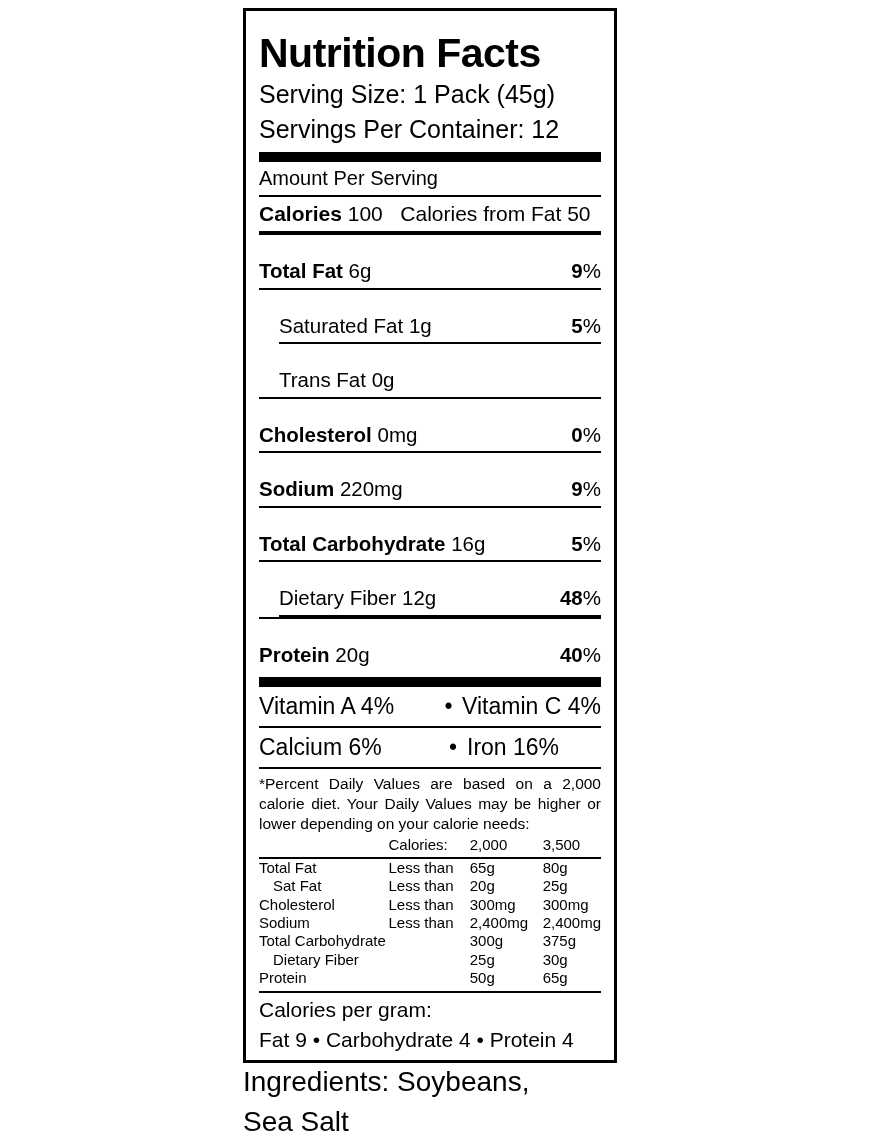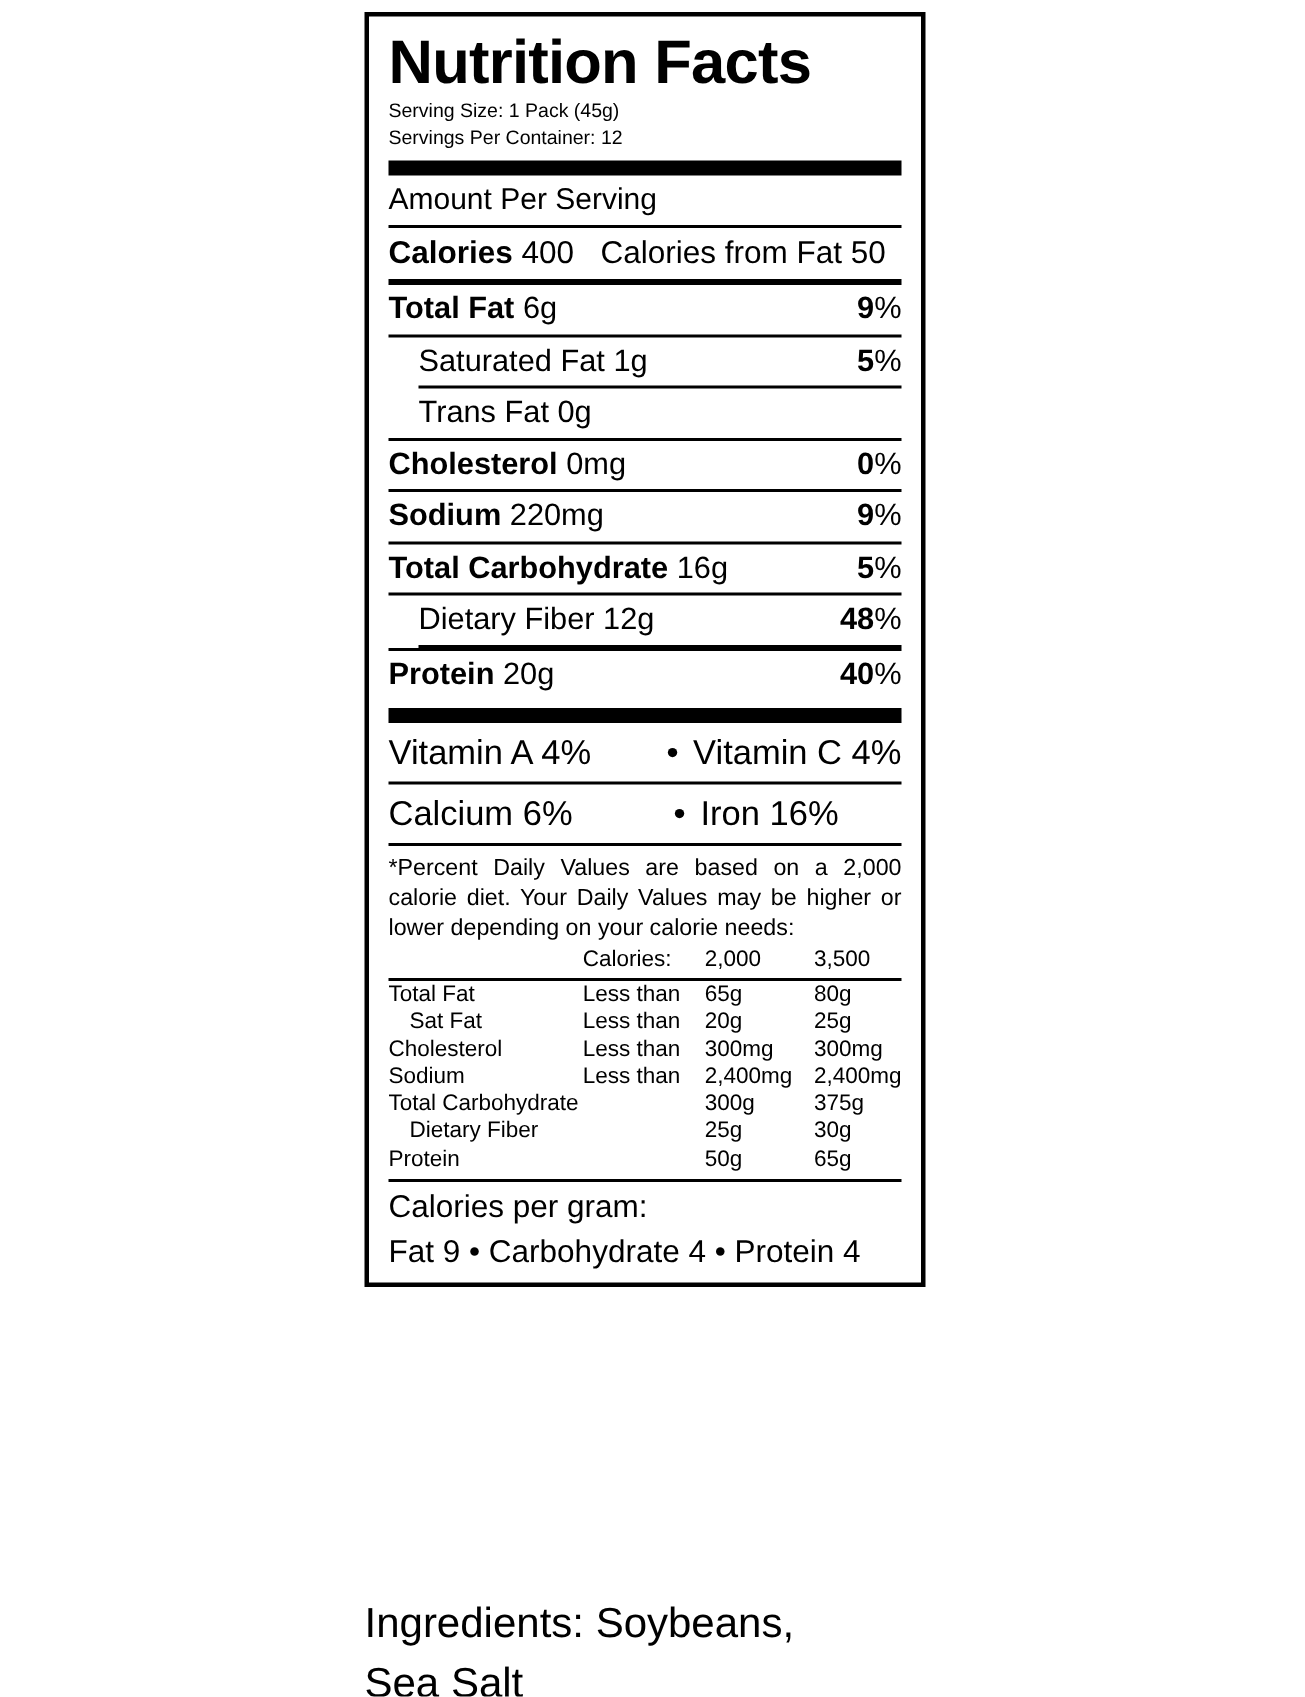--- a/index.html
+++ b/index.html
@@ -21,34 +21,34 @@
     left: 243px;
     top: 8px;
     width: 374px;
     box-sizing: border-box;
     border: 3px solid #000;
     background: #fff;
     padding: 0 0 0 0;
   }
 
   .inner {
-    padding: 4px 13px 6px 13px;
+    padding: 16px 13px 6px 13px;
   }
 
   .title {
     font-size: 41px;
     font-weight: bold;
     letter-spacing: -0.5px;
     line-height: 1.08;
     margin: 4px 0 2px 0;
     white-space: nowrap;
   }
 
   .serving-line {
-    font-size: 13px;
+    font-size: 25px;
     line-height: 1.38;
     white-space: nowrap;
   }
 
   .rule-thick {
     height: 10px;
     background: #000;
     margin: 6px 0 0 0;
   }
   .rule-thin {
@@ -61,21 +61,21 @@
   }
 
   .row {
     display: flex;
     align-items: baseline;
     justify-content: space-between;
     font-size: 20.5px;
     line-height: 1.0;
     padding: 6px 0 6px 0;
   }
-  .row .left { white-space: nowrap; }
+  .row .left { white-space: nowrap; margin-top: 20px; }
   .row .right { white-space: nowrap; font-weight: bold; }
 
   .b { font-weight: bold; }
 
   .indent1 { padding-left: 20px; }
 
   .amount {
     font-size: 20px;
     font-weight: normal;
     padding: 5px 0 5px 0;
@@ -167,21 +167,21 @@
     <div class="serving-line">Servings Per Container: 12</div>
 
     <div class="rule-thick"></div>
 
     <div class="amount">Amount Per Serving</div>
 
     <div class="rule-thin"></div>
 
     <div class="calories-row">
       <span class="b">Calories</span>
-      <span>400</span>
+      <span>100</span>
       &nbsp;
       <span>Calories from Fat 50</span>
     </div>
 
     <div class="rule-thin"></div>
 
 
     <div class="rule-thin"></div>
 
     <div class="row">

